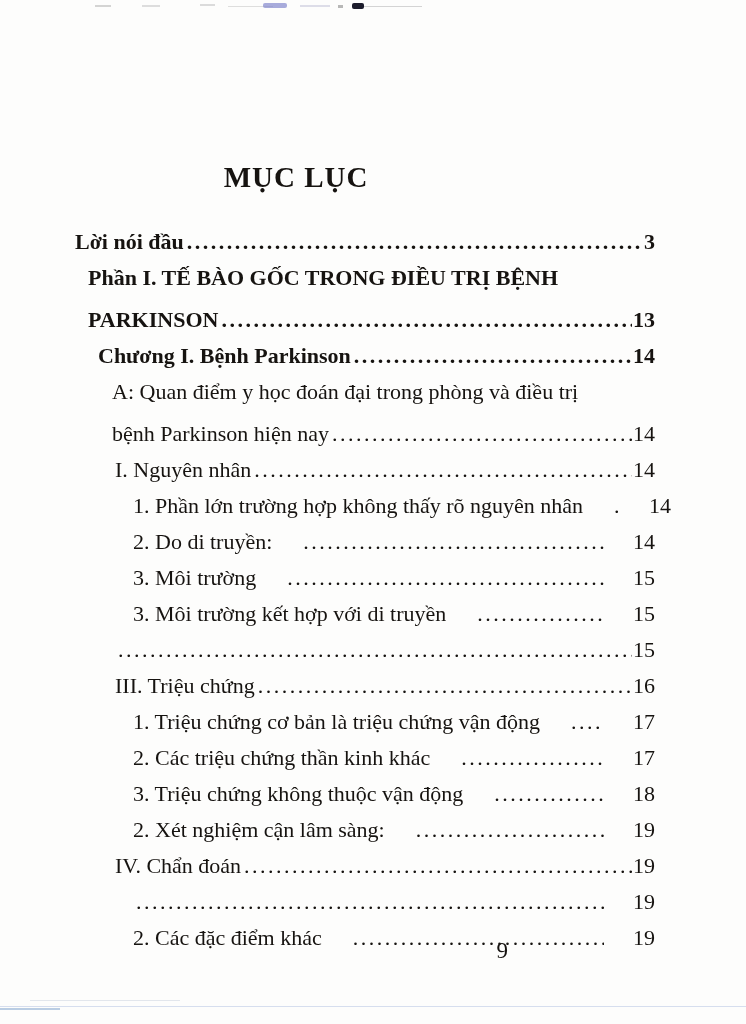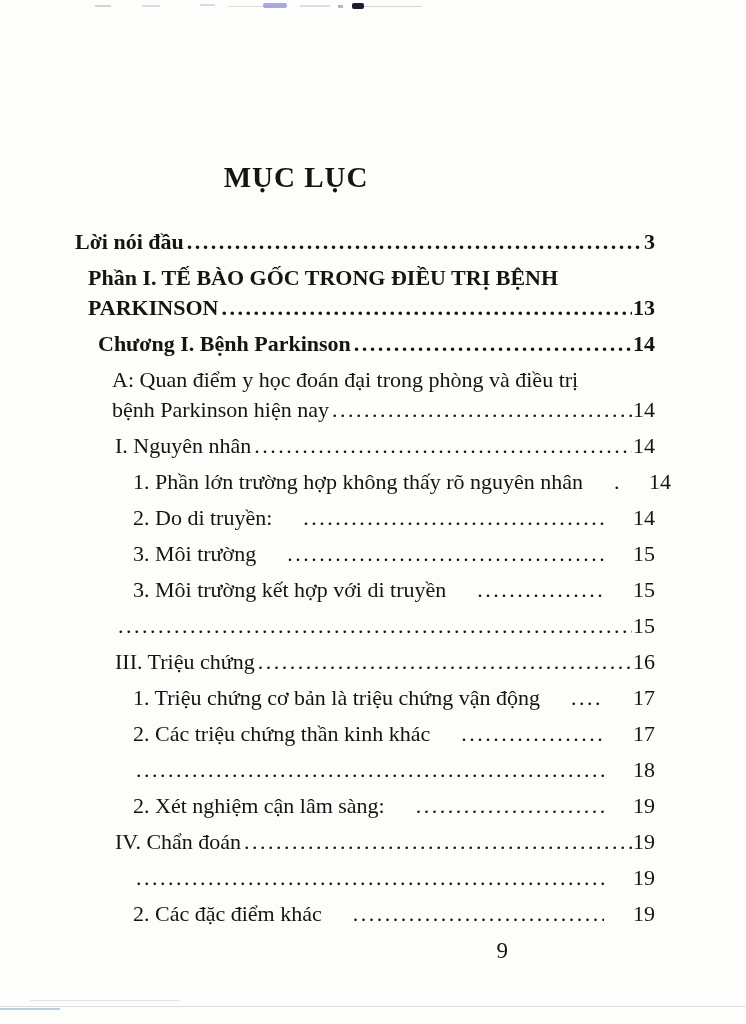--- a/index.html
+++ b/index.html
@@ -30,21 +30,21 @@
     margin: 33px 0 0 75px;
     width: 580px; 
   }
   .row {
     display: flex;
     align-items: baseline;
     font-size: 22px;
     line-height: 30px;
     margin-top: 6px;
   }
-  .row.continuation { margin-top: 0; justify-content: flex-end; }
+  .row.continuation { margin-top: 12px; justify-content: flex-end; }
   .row.bold { font-weight: bold; }
   .indent-0 { padding-left: 0; justify-content: space-between; }
   .indent-1 { padding-left: 13px; }
   .indent-2 { padding-left: 23px; }
   .indent-3 { padding-left: 37px; }
   .indent-4 { padding-left: 40px; }
   .indent-5 { padding-left: 58px; gap: 28px; }
   .label { white-space: nowrap; }
   .leader {
     flex: 1;
@@ -163,20 +163,21 @@
     <span class="label">1. Triệu chứng cơ bản là triệu chứng vận động</span>
     <span class="leader"></span>
     <span class="page-num">17</span>
   </div>
       <div class="row indent-5">
     <span class="label">2. Các triệu chứng thần kinh khác</span>
     <span class="leader"></span>
     <span class="page-num">17</span>
   </div>
       <div class="row indent-5">
+    <span class="label">3. Triệu chứng không thuộc vận động</span>
     <span class="leader"></span>
     <span class="page-num">18</span>
   </div>
       <div class="row indent-5">
     <span class="label">2. Xét nghiệm cận lâm sàng:</span>
     <span class="leader"></span>
     <span class="page-num">19</span>
   </div>
       <div class="row indent-4">
     <span class="label">IV. Chẩn đoán</span>

